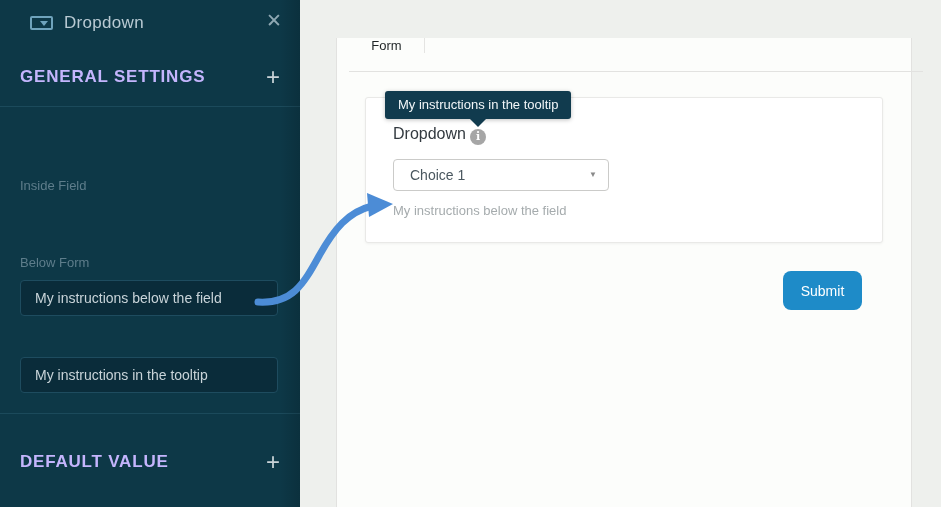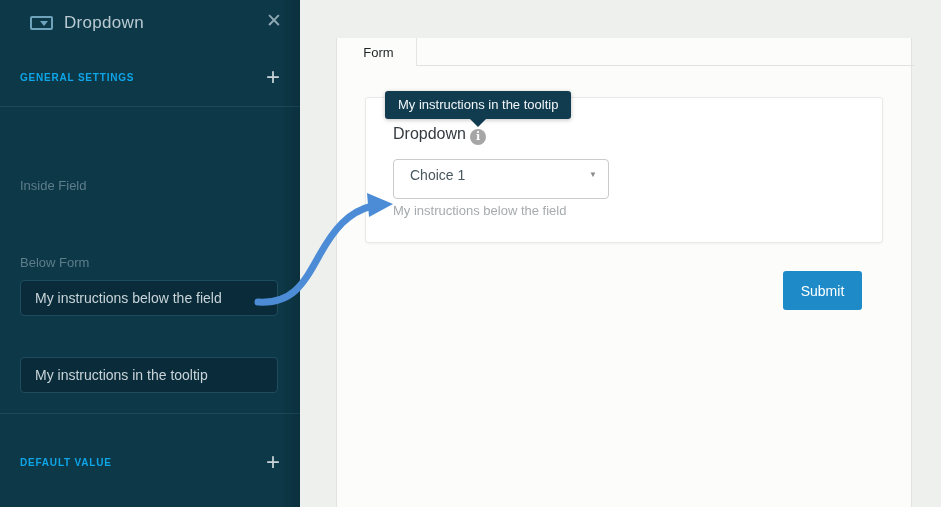--- a/index.html
+++ b/index.html
@@ -14,21 +14,21 @@
   .sb-header { position:absolute; left:0; top:0; width:100%; height:48px; }
   .dd-field-icon { position:absolute; left:30px; top:16px; width:23px; height:14px;
       border:2px solid #6FA3BC; border-radius:2px; }
   .dd-field-icon::after { content:""; position:absolute; right:3px; top:3px;
       border-left:4px solid transparent; border-right:4px solid transparent; border-top:5px solid #6FA3BC; }
   .sb-title { position:absolute; left:64px; top:13px; font-size:17px; color:#B9CAD3; letter-spacing:0.3px; }
   .sb-close { position:absolute; right:18px; top:10px; font-size:19px; color:#8FA8B3; cursor:pointer; line-height:22px; }
 
   .sb-section-row { position:absolute; left:20px; right:20px; height:30px; display:flex;
       align-items:center; justify-content:space-between; cursor:pointer; }
-  .sb-section-label { font-size:10px; font-weight:bold; letter-spacing:0.8px; color:#0ea5e9; }
+  .sb-section-label { font-size:17px; font-weight:bold; letter-spacing:0.8px; color:#c4b5fd; }
   .sb-toggle { font-size:24px; font-weight:400; color:#C9D3D8; line-height:20px; }
   .row-general { top:62px; }
   .row-help { top:121px; }
   .row-default { top:447px;gap:18px; }
 
   .sb-divider { position:absolute; left:0; right:0; height:1px; background:#1B4A5B; }
   .div-1 { top:106px; }
   .div-2 { top:413px; }
 
   .sb-field-label { position:absolute; left:20px; font-size:13px; color:#5E7D8B; }
@@ -37,50 +37,50 @@
   .sb-input { position:absolute; left:20px; width:258px; height:36px; background:#0A2C3A;
       border:1px solid #1E4C5F; border-radius:4px; color:#C9D4D9; font-size:14px;
       font-family:"Liberation Sans", sans-serif; padding:0 14px; outline:none; }
   .inp-inside { top:203px; } .inp-below { top:280px; } .inp-tooltip { top:357px; }
 
   
   .main-bg { position:absolute; left:300px; top:0; width:641px; height:507px; background:#EEF0ED; }
   .panel { position:absolute; left:336px; top:38px; width:576px; height:469px; background:#FCFDFB;
       border-left:1px solid #E2E2E0; border-right:1px solid #E2E2E0; }
 
-  .tabbar { position:absolute; left:4px; top:0; width:100%; height:28px; display:flex; }
+  .tabbar { position:absolute; left:12px; top:0; width:100%; height:34px; display:flex;flex-direction:column; }
   .tab { display:flex; align-items:center; justify-content:center; font-size:13px; color:#1F2426; cursor:pointer; background:#FCFDFB; }
   .tab-form { width:76px; border-right:1px solid #E4E4E2; }
   .tab-spacer { flex:1; border-bottom:1px solid #E2E2E0; }
   .tab-config { width:136px; border-left:1px solid #E4E4E2; }
 
   
   .card { position:absolute; left:365px; top:97px; width:518px; height:146px; background:#FFFFFF;
       border:1px solid #E9E9E7; border-radius:3px; box-shadow:0 1px 3px rgba(0,0,0,0.05); }
 
   .tooltip { position:absolute; left:385px; top:91px; height:28px; line-height:28px; padding:0 13px;
       background:#113B4E; color:#F2F6F8; font-size:13px; border-radius:3px; z-index:10;
       box-shadow:0 1px 4px rgba(0,0,0,0.25); white-space:nowrap; }
   .tooltip-caret { position:absolute; left:469px; top:118px; width:0; height:0; z-index:10;
       border-left:9px solid transparent; border-right:9px solid transparent; border-top:9px solid #113B4E; }
 
   .fld-label { position:absolute; left:393px; top:125px; font-size:16px; color:#333A40; }
   .info-icon { position:absolute; left:470px; top:129px; width:16px; height:16px; border-radius:50%;
       background:#A6A6A6; color:#FFFFFF; font-family:"DejaVu Serif", serif; font-weight:bold;
       font-size:11px; text-align:center; line-height:16px; cursor:pointer; }
 
-  .select { position:absolute; left:393px; top:159px; width:216px; height:40px; background:#FFFFFF;
+  .select { position:absolute; left:393px; top:159px; width:216px; height:32px; background:#FFFFFF;
       border:1px solid #CBCBC9; border-radius:4px; cursor:pointer; }
   .select-value { position:absolute; left:16px; top:0; line-height:30px; font-size:14px; color:#4A575F; }
   .select-caret { position:absolute; right:11px; top:0; line-height:30px; font-size:8px; color:#8A8A8A; }
 
   .helper-text { position:absolute; left:393px; top:203px; font-size:13px; color:#A5ABAD; }
 
   .submit-btn { position:absolute; left:783px; top:271px; width:79px; height:39px; background:#1E8BC8;
-      border:none; border-radius:3px; color:#FFFFFF; font-size:14px;
+      border:none; border-radius:8px; color:#FFFFFF; font-size:14px;
       font-family:"Liberation Sans", sans-serif; cursor:pointer; }
 
   .annot-arrow { position:absolute; left:240px; top:188px; z-index:50; pointer-events:none; }
 </style>
 </head>
 <body>
 
 <div class="stage">
 
   <aside class="sidebar">

